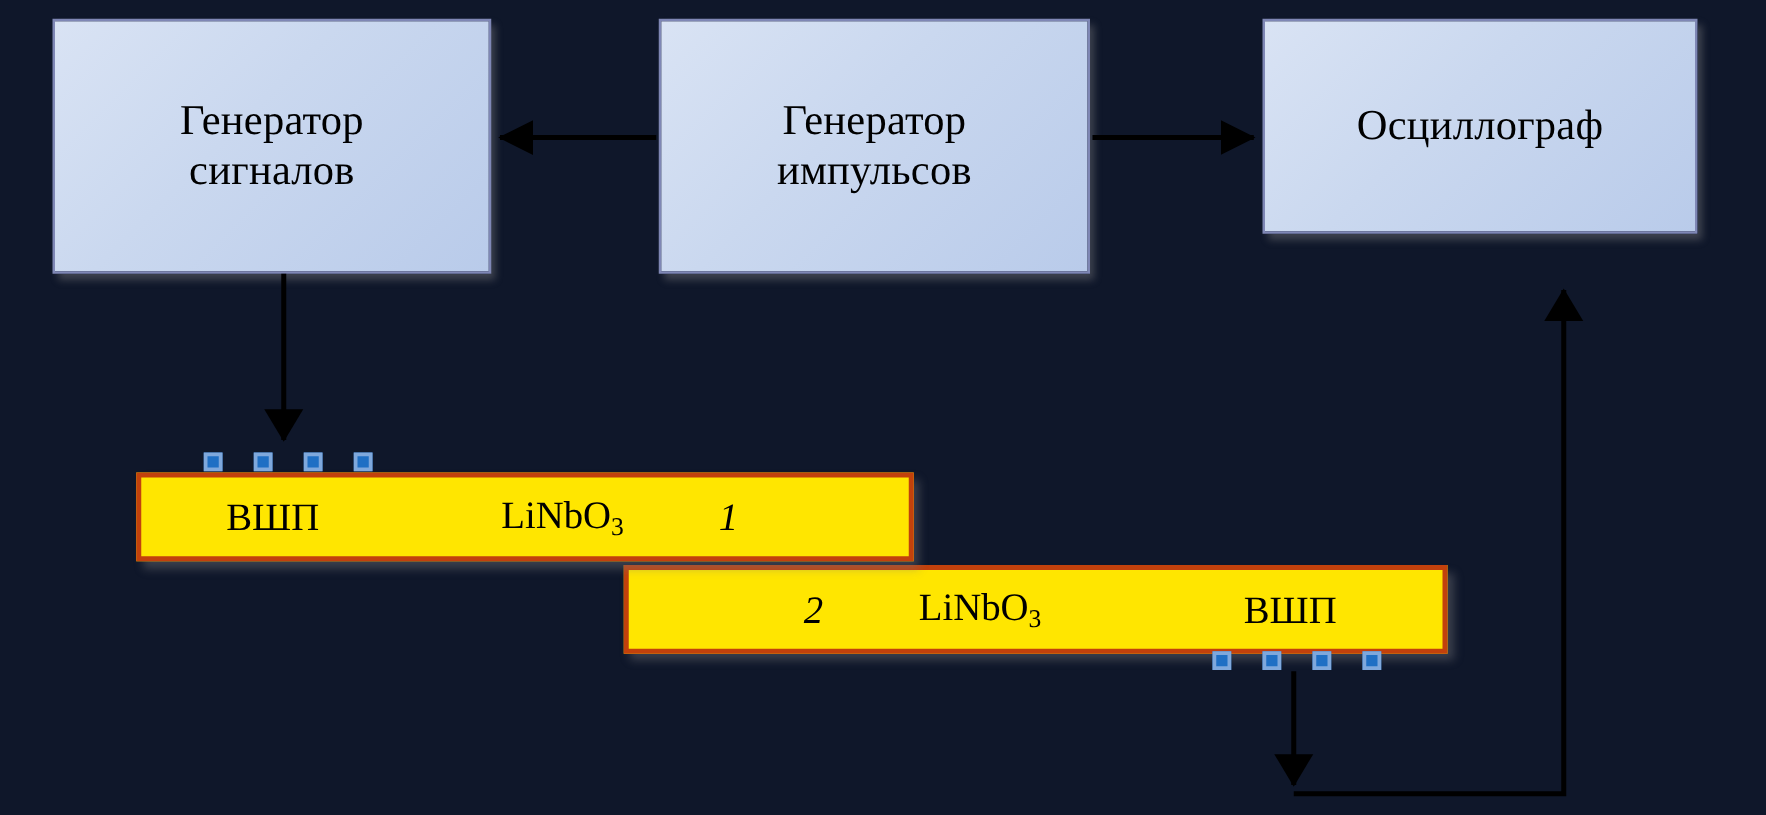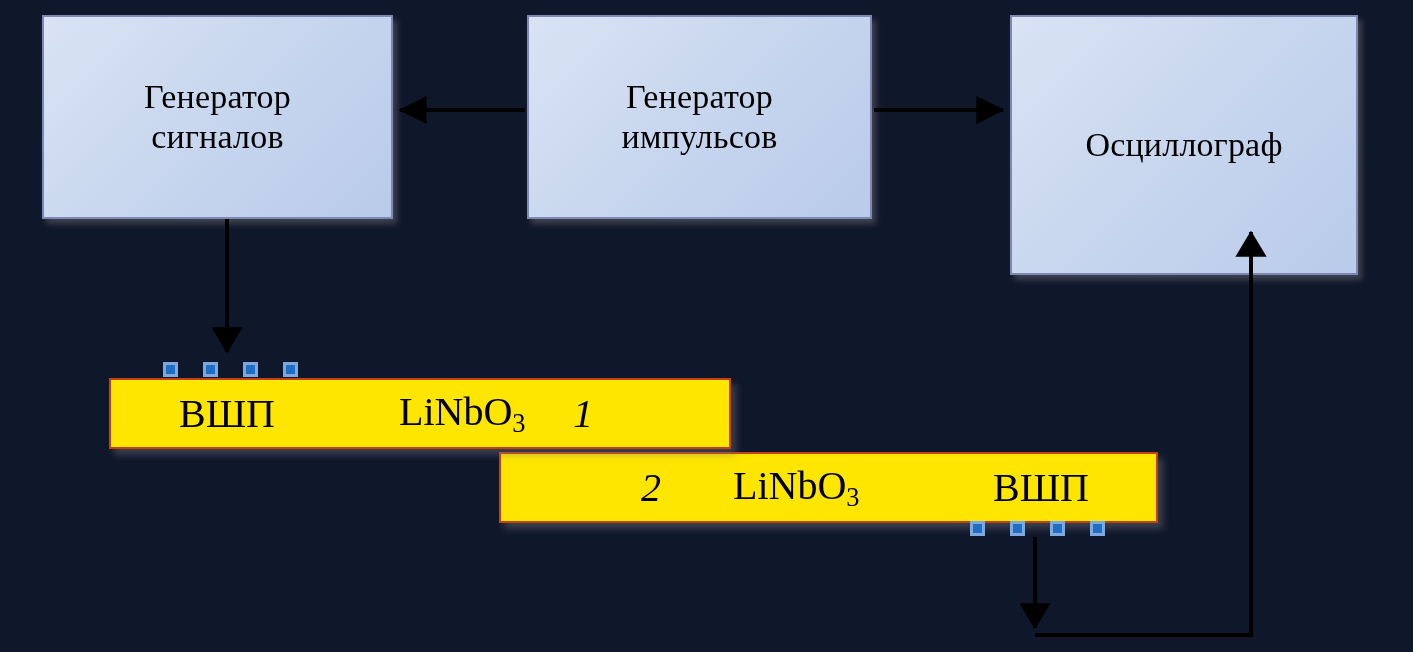--- a/index.html
+++ b/index.html
@@ -29,33 +29,33 @@
     text-align: center;
     color: #000000;
     font-size: 34px;
     line-height: 1.18;
     letter-spacing: 0.2px;
   }
   .inst-box .label { display: block; padding: 0 6px; }
 
   #box-signal-generator { left: 42px;   top: 15px; width: 351px; height: 204px; }
   #box-pulse-generator  { left: 527px;  top: 15px; width: 345px; height: 204px; }
-  #box-oscilloscope     { left: 1010px; top: 15px; width: 348px; height: 260px; }
+  #box-oscilloscope     { left: 1010px; top: 15px; width: 348px; height: 172px; }
 
   
   .substrate {
     position: absolute;
     box-sizing: border-box;
     background: #ffe600;
-    border: 2px solid #c2410c;
+    border: 4px solid #c2410c;
     box-shadow: 5px 6px 7px rgba(120,120,125,0.42);
     display: flex;
     align-items: center;
     color: #000000;
-    font-size: 40px;
+    font-size: 31px;
   }
   #substrate-top    { left: 109px; top: 378px; width: 622px; height: 71px; z-index: 4; }
   #substrate-bottom { left: 499px; top: 452px; width: 659px; height: 71px; z-index: 3; }
 
   .sub-text { position: absolute; white-space: nowrap; }
   .sub-text sub { font-size: 0.66em; vertical-align: -0.28em; }
   .marker { font-style: italic; }
 
   #top-vshp     { left: 68px; }
   #top-material { left: 288px; }

